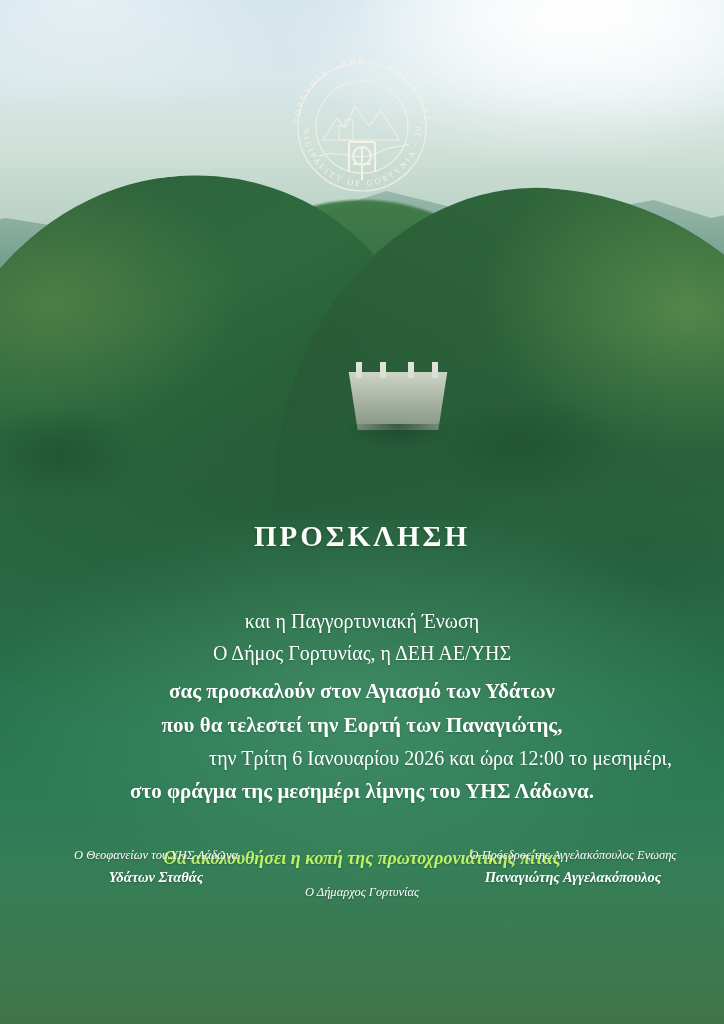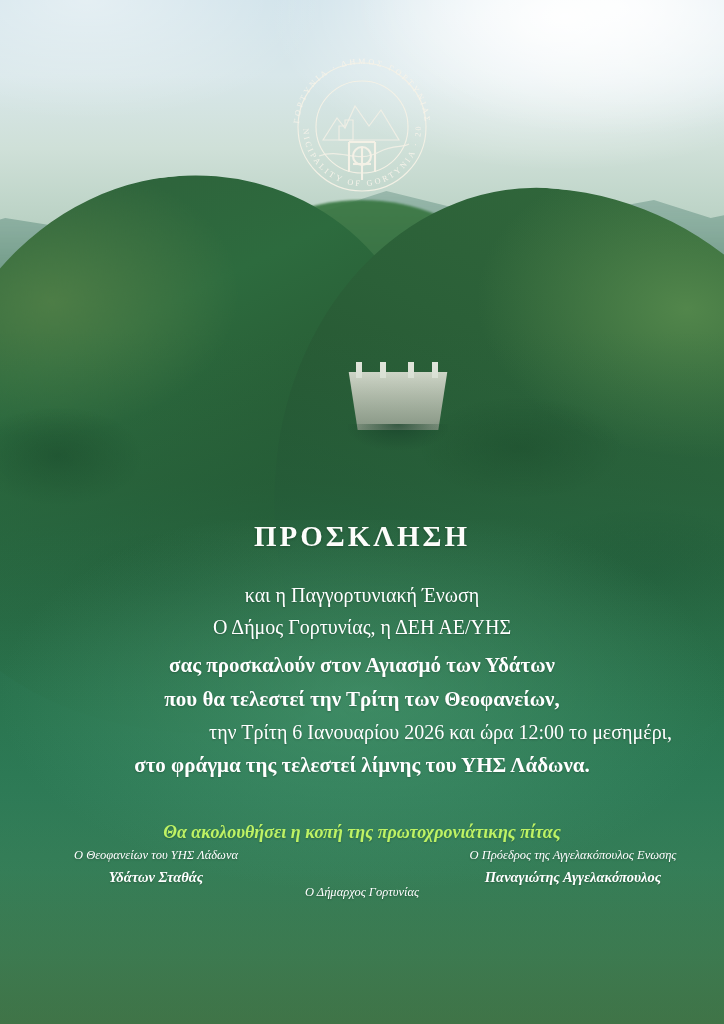--- a/index.html
+++ b/index.html
@@ -205,21 +205,21 @@
     top: 520px;
     text-align: center;
     color: #ffffff;
   }
   .invite-title {
     font-family: "Liberation Serif", serif;
     font-size: 29px;
     letter-spacing: 3px;
     font-weight: 700;
     color: #fdfdfb;
-    margin: 0 0 26px 0;
+    margin: 0 0 52px 0;
     text-shadow: 0 1px 3px rgba(0,0,0,.25);
   }
   .lines { margin: 0 auto; width: 620px; }
   .line {
     font-family: "Liberation Serif", serif;
     color: #ffffff;
     line-height: 1.62;
     text-shadow: 0 1px 2px rgba(0,0,0,.22);
   }
   .l1 { font-size: 20px; }
@@ -327,23 +327,23 @@
       </g>
     </svg>
   </div>
 
   <div class="content">
     <div class="invite-title">ΠΡΟΣΚΛΗΣΗ</div>
     <div class="lines">
       <div class="line l2">και η Παγγορτυνιακή Ένωση</div>
       <div class="line l1">Ο Δήμος Γορτυνίας, η ΔΕΗ ΑΕ/ΥΗΣ</div>
       <div class="line l3">σας προσκαλούν στον Αγιασμό των Υδάτων</div>
-      <div class="line l4">που θα τελεστεί την Τρίτη των Θεοφανείων,</div>
+      <div class="line l4">που θα τελεστεί την Εορτή των Παναγιώτης,</div>
       <div class="line l5">την Τρίτη 6 Ιανουαρίου 2026 και ώρα 12:00 το μεσημέρι,</div>
-      <div class="line l6">στο φράγμα της τελεστεί λίμνης του ΥΗΣ Λάδωνα.</div>
+      <div class="line l6">στο φράγμα της μεσημέρι λίμνης του ΥΗΣ Λάδωνα.</div>
     </div>
     <div class="followup">Θα ακολουθήσει η κοπή της πρωτοχρονιάτικης πίτας</div>
   </div>
 
   <div class="signatures">
     <div class="sig sig-left">
       <span class="role">Ο Θεοφανείων του ΥΗΣ Λάδωνα</span>
       <span class="name">Υδάτων Σταθάς</span>
     </div>
     <div class="sig sig-center">

